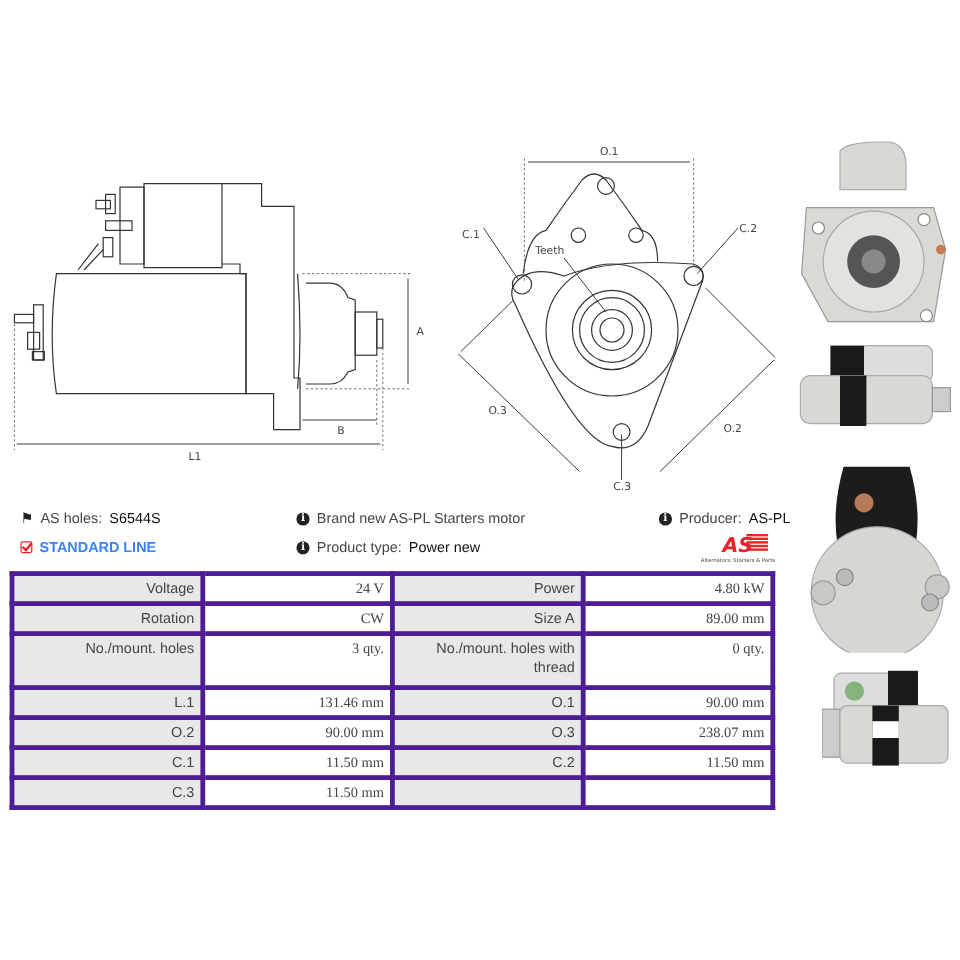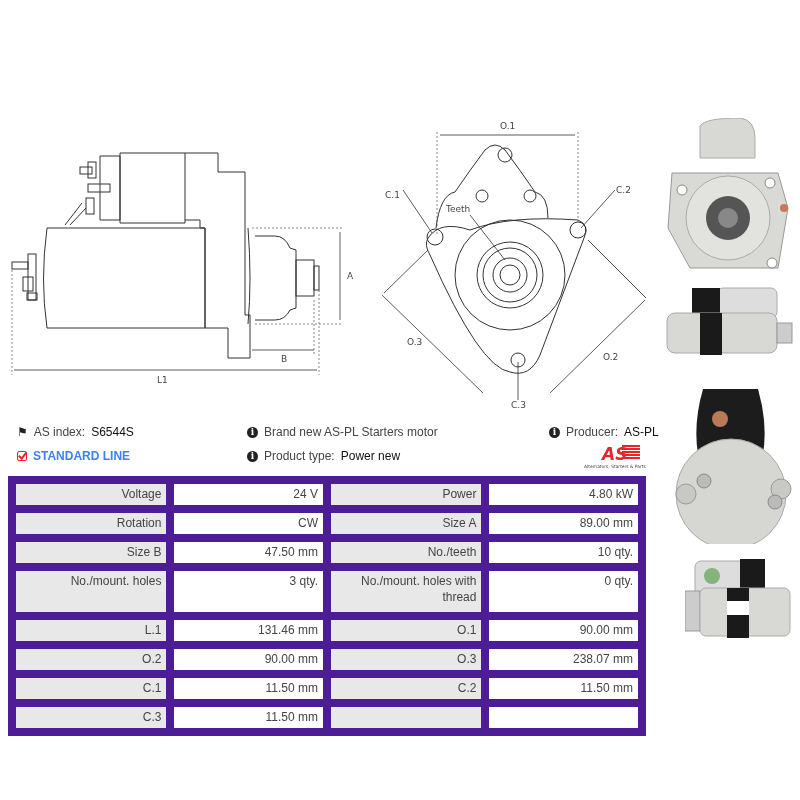--- a/index.html
+++ b/index.html
@@ -27,25 +27,25 @@
   .check-icon::after {
     content: ""; position: absolute; left: 2px; top: -1px; width: 3px; height: 6px;
     border-right: 2px solid #e62429; border-bottom: 2px solid #e62429; transform: rotate(40deg);
   }
 
   table.specs {
     position: absolute; left: 8px; top: 476px; width: 638px;
     border-collapse: collapse; font-size: 12px; color: #444;
   }
   table.specs td {
-    border: 8px solid #4c1d95; padding: 1px 5px; height: 19px; text-align: right; vertical-align: top;
+    border: 4px solid #4c1d95; padding: 1px 5px; height: 19px; text-align: right; vertical-align: top;
     line-height: 19px;
   }
   table.specs td.lbl { background: #e8e8e8; width: 148px; }
-  table.specs td.val { background: #ffffff; width: 148px; }
+  table.specs td.val { background: #ffffff; width: 148px; font-family: Liberation Serif, serif; }
   table.specs tr.tall td { height: 38px; line-height: 16px; padding-top: 2px; }
 
   .logo { position: absolute; left: 584px; top: 443px; width: 68px; height: 26px; }
 </style>
 </head>
 <body>
 
 <svg class="abs" style="left:0;top:140px" width="360" height="250" viewBox="0 0 360 250">
   <g fill="none" stroke="#333" stroke-width="1">
 
@@ -160,21 +160,21 @@
   <circle cx="27" cy="20" r="8" fill="#4a9a3a" opacity="0.6"></circle>
   <rect x="55" y="3" width="25" height="35" fill="#1a1a1a"></rect>
   <rect x="0" y="35" width="15" height="40" fill="#ccc" stroke="#999"></rect>
   <rect x="15" y="32" width="90" height="48" rx="6" fill="#d8d8d4" stroke="#aaa"></rect>
   <rect x="42" y="32" width="22" height="50" fill="#1a1a1a"></rect>
   <rect x="42" y="45" width="22" height="14" fill="#fff"></rect>
 </svg>
 
 <div class="info-line" style="left:17px;top:425px">
   <span style="font-size:12px;color:#222">⚑</span>
-  <span>AS index:</span>
+  <span>AS holes:</span>
   <b>S6544S</b>
 </div>
 <div class="info-line std-line" style="left:17px;top:449px">
   <span class="check-icon"></span>
   <span>STANDARD LINE</span>
 </div>
 <div class="info-line" style="left:247px;top:425px">
   <span class="info-icon">i</span>
   <span>Brand new AS-PL Starters motor</span>
 </div>
@@ -210,26 +210,20 @@
     <td class="val">24 V</td>
     <td class="lbl">Power</td>
     <td class="val">4.80 kW</td>
   </tr>
   <tr>
     <td class="lbl">Rotation</td>
     <td class="val">CW</td>
     <td class="lbl">Size A</td>
     <td class="val">89.00 mm</td>
   </tr>
-  <tr>
-    <td class="lbl">Size B</td>
-    <td class="val">47.50 mm</td>
-    <td class="lbl">No./teeth</td>
-    <td class="val">10 qty.</td>
-  </tr>
   <tr class="tall">
     <td class="lbl">No./mount. holes</td>
     <td class="val">3 qty.</td>
     <td class="lbl">No./mount. holes with thread</td>
     <td class="val">0 qty.</td>
   </tr>
   <tr>
     <td class="lbl">L.1</td>
     <td class="val">131.46 mm</td>
     <td class="lbl">O.1</td>

